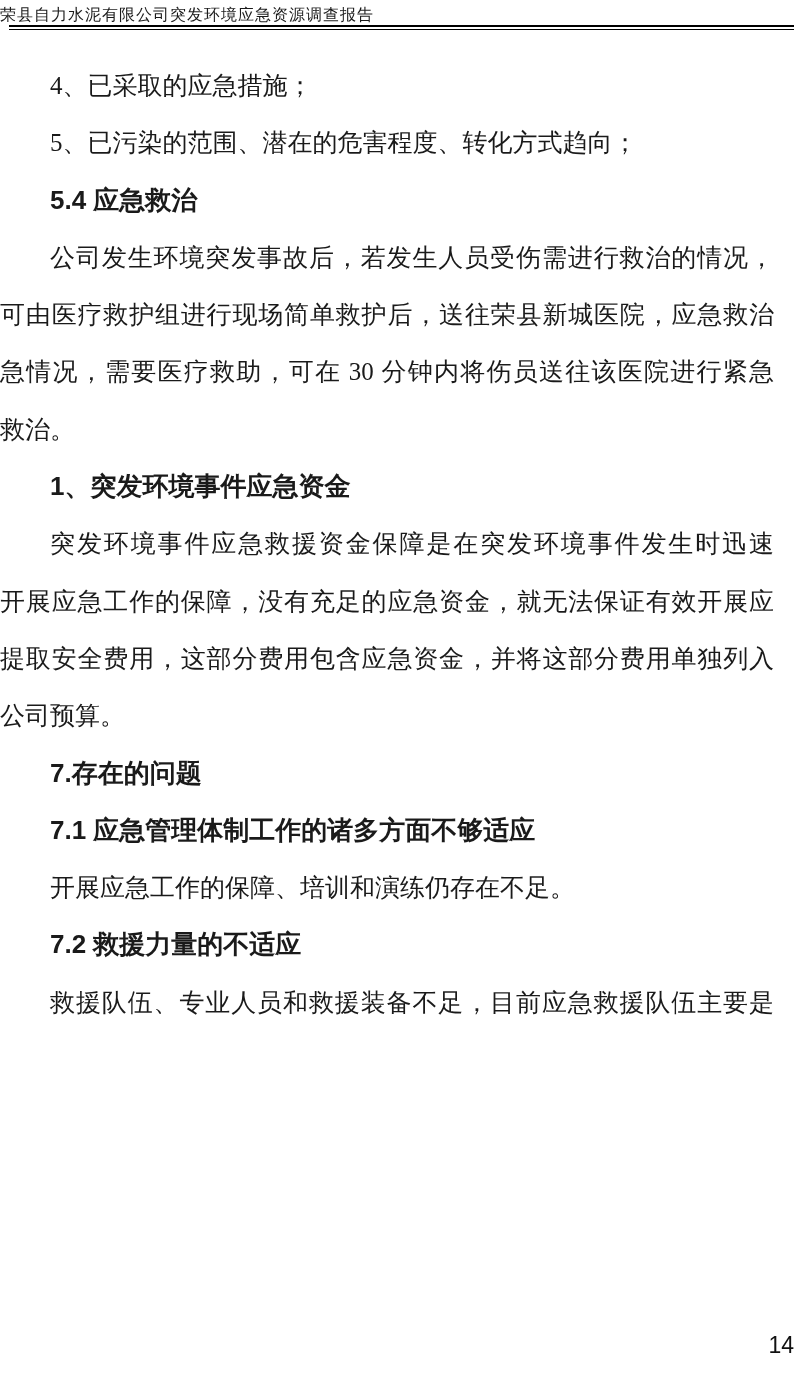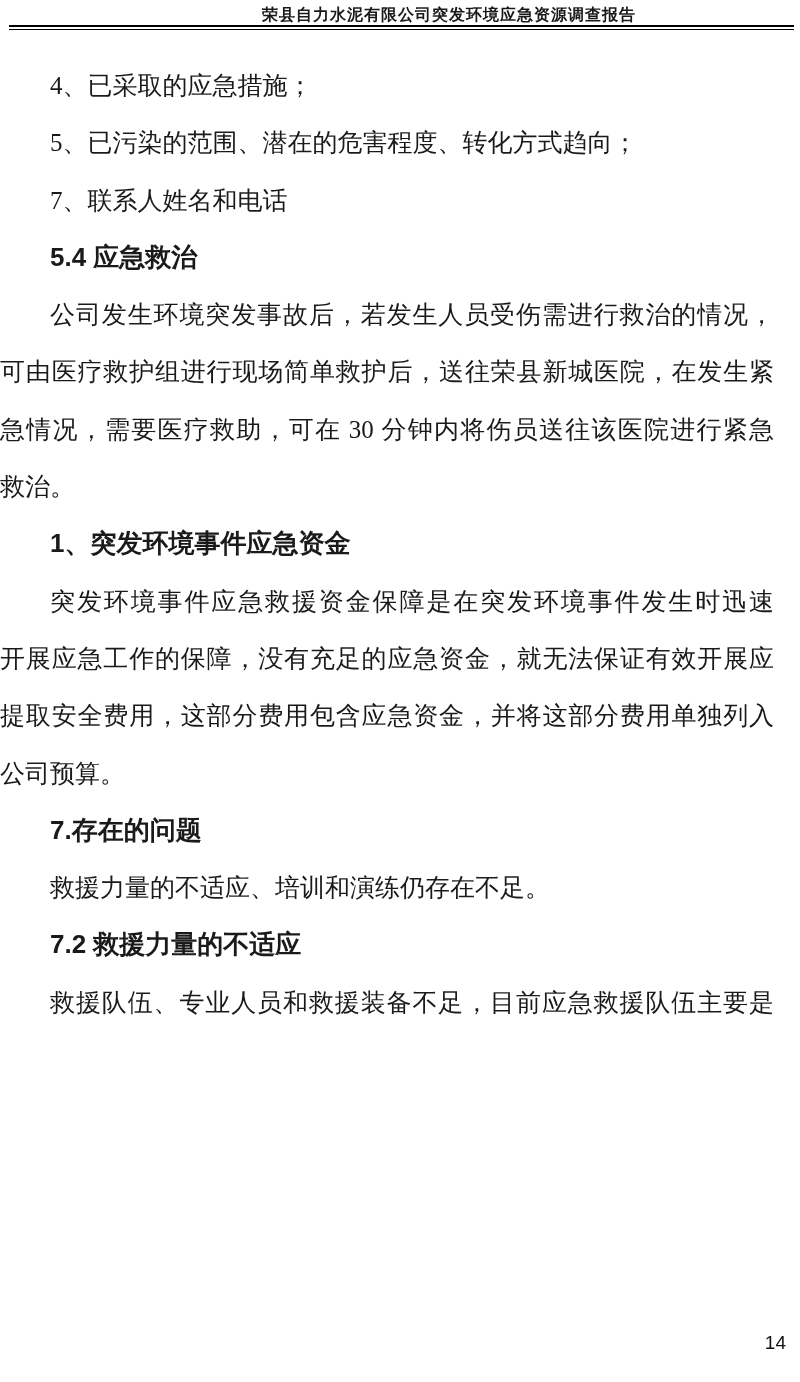--- a/index.html
+++ b/index.html
@@ -13,23 +13,23 @@
     height: 1382px;
     overflow: hidden;
     font-family: "Liberation Serif", "DejaVu Serif", serif;
     color: #1a1a1a;
   }
   .page-header {
     position: absolute;
     top: 5px;
     left: 0;
     width: 636px;
-    text-align: right;
+    text-align: left;
     font-size: 16px;
-    font-weight: 700;
+    font-weight: 400;
     letter-spacing: 1px;
     color: #1a1a1a;
   }
   .rule-thick {
     position: absolute;
     top: 25px;
     left: 9px;
     width: 785px;
     height: 2px;
     background: #000000;
@@ -64,47 +64,47 @@
     font-size: 26px;
   }
   .line.justify {
     text-align: justify;
     text-align-last: justify;
     text-justify: inter-character;
   }
   .page-footer {
     position: absolute;
     top: 1332px;
-    right: 14px;
-    font-size: 19px;
+    right: 6px;
+    font-size: 23px;
     font-family: "Liberation Sans", "DejaVu Sans", sans-serif;
     color: #111111;
   }
 </style>
 </head>
 <body style="background: rgb(255, 255, 255); color: rgb(26, 26, 26);">
 
 <div class="page-header">荣县自力水泥有限公司突发环境应急资源调查报告</div>
 
 <div class="rule-thick"></div>
 <div class="rule-thin"></div>
 
 <div class="content">
     <div class="line indent">4、已采取的应急措施；</div>
     <div class="line indent">5、已污染的范围、潜在的危害程度、转化方式趋向；</div>
-    <div class="line indent">7、联系人姓名和电话</div>
     <div class="line indent bold">5.4 应急救治</div>
     <div class="line indent justify">公司发生环境突发事故后，若发生人员受伤需进行救治的情况，</div>
-    <div class="line justify">可由医疗救护组进行现场简单救护后，送往荣县新城医院，在发生紧</div>
+    <div class="line justify">可由医疗救护组进行现场简单救护后，送往荣县新城医院，应急救治</div>
     <div class="line justify">急情况，需要医疗救助，可在 30 分钟内将伤员送往该医院进行紧急</div>
     <div class="line">救治。</div>
     <div class="line indent bold">1、突发环境事件应急资金</div>
     <div class="line indent justify">突发环境事件应急救援资金保障是在突发环境事件发生时迅速</div>
     <div class="line justify">开展应急工作的保障，没有充足的应急资金，就无法保证有效开展应</div>
     <div class="line justify">提取安全费用，这部分费用包含应急资金，并将这部分费用单独列入</div>
     <div class="line">公司预算。</div>
     <div class="line indent bold">7.存在的问题</div>
-    <div class="line indent">救援力量的不适应、培训和演练仍存在不足。</div>
+    <div class="line indent bold">7.1 应急管理体制工作的诸多方面不够适应</div>
+    <div class="line indent">开展应急工作的保障、培训和演练仍存在不足。</div>
     <div class="line indent bold">7.2 救援力量的不适应</div>
     <div class="line indent justify">救援队伍、专业人员和救援装备不足，目前应急救援队伍主要是</div>
   </div>
 
 <div class="page-footer">14</div>
 
 </body></html>

